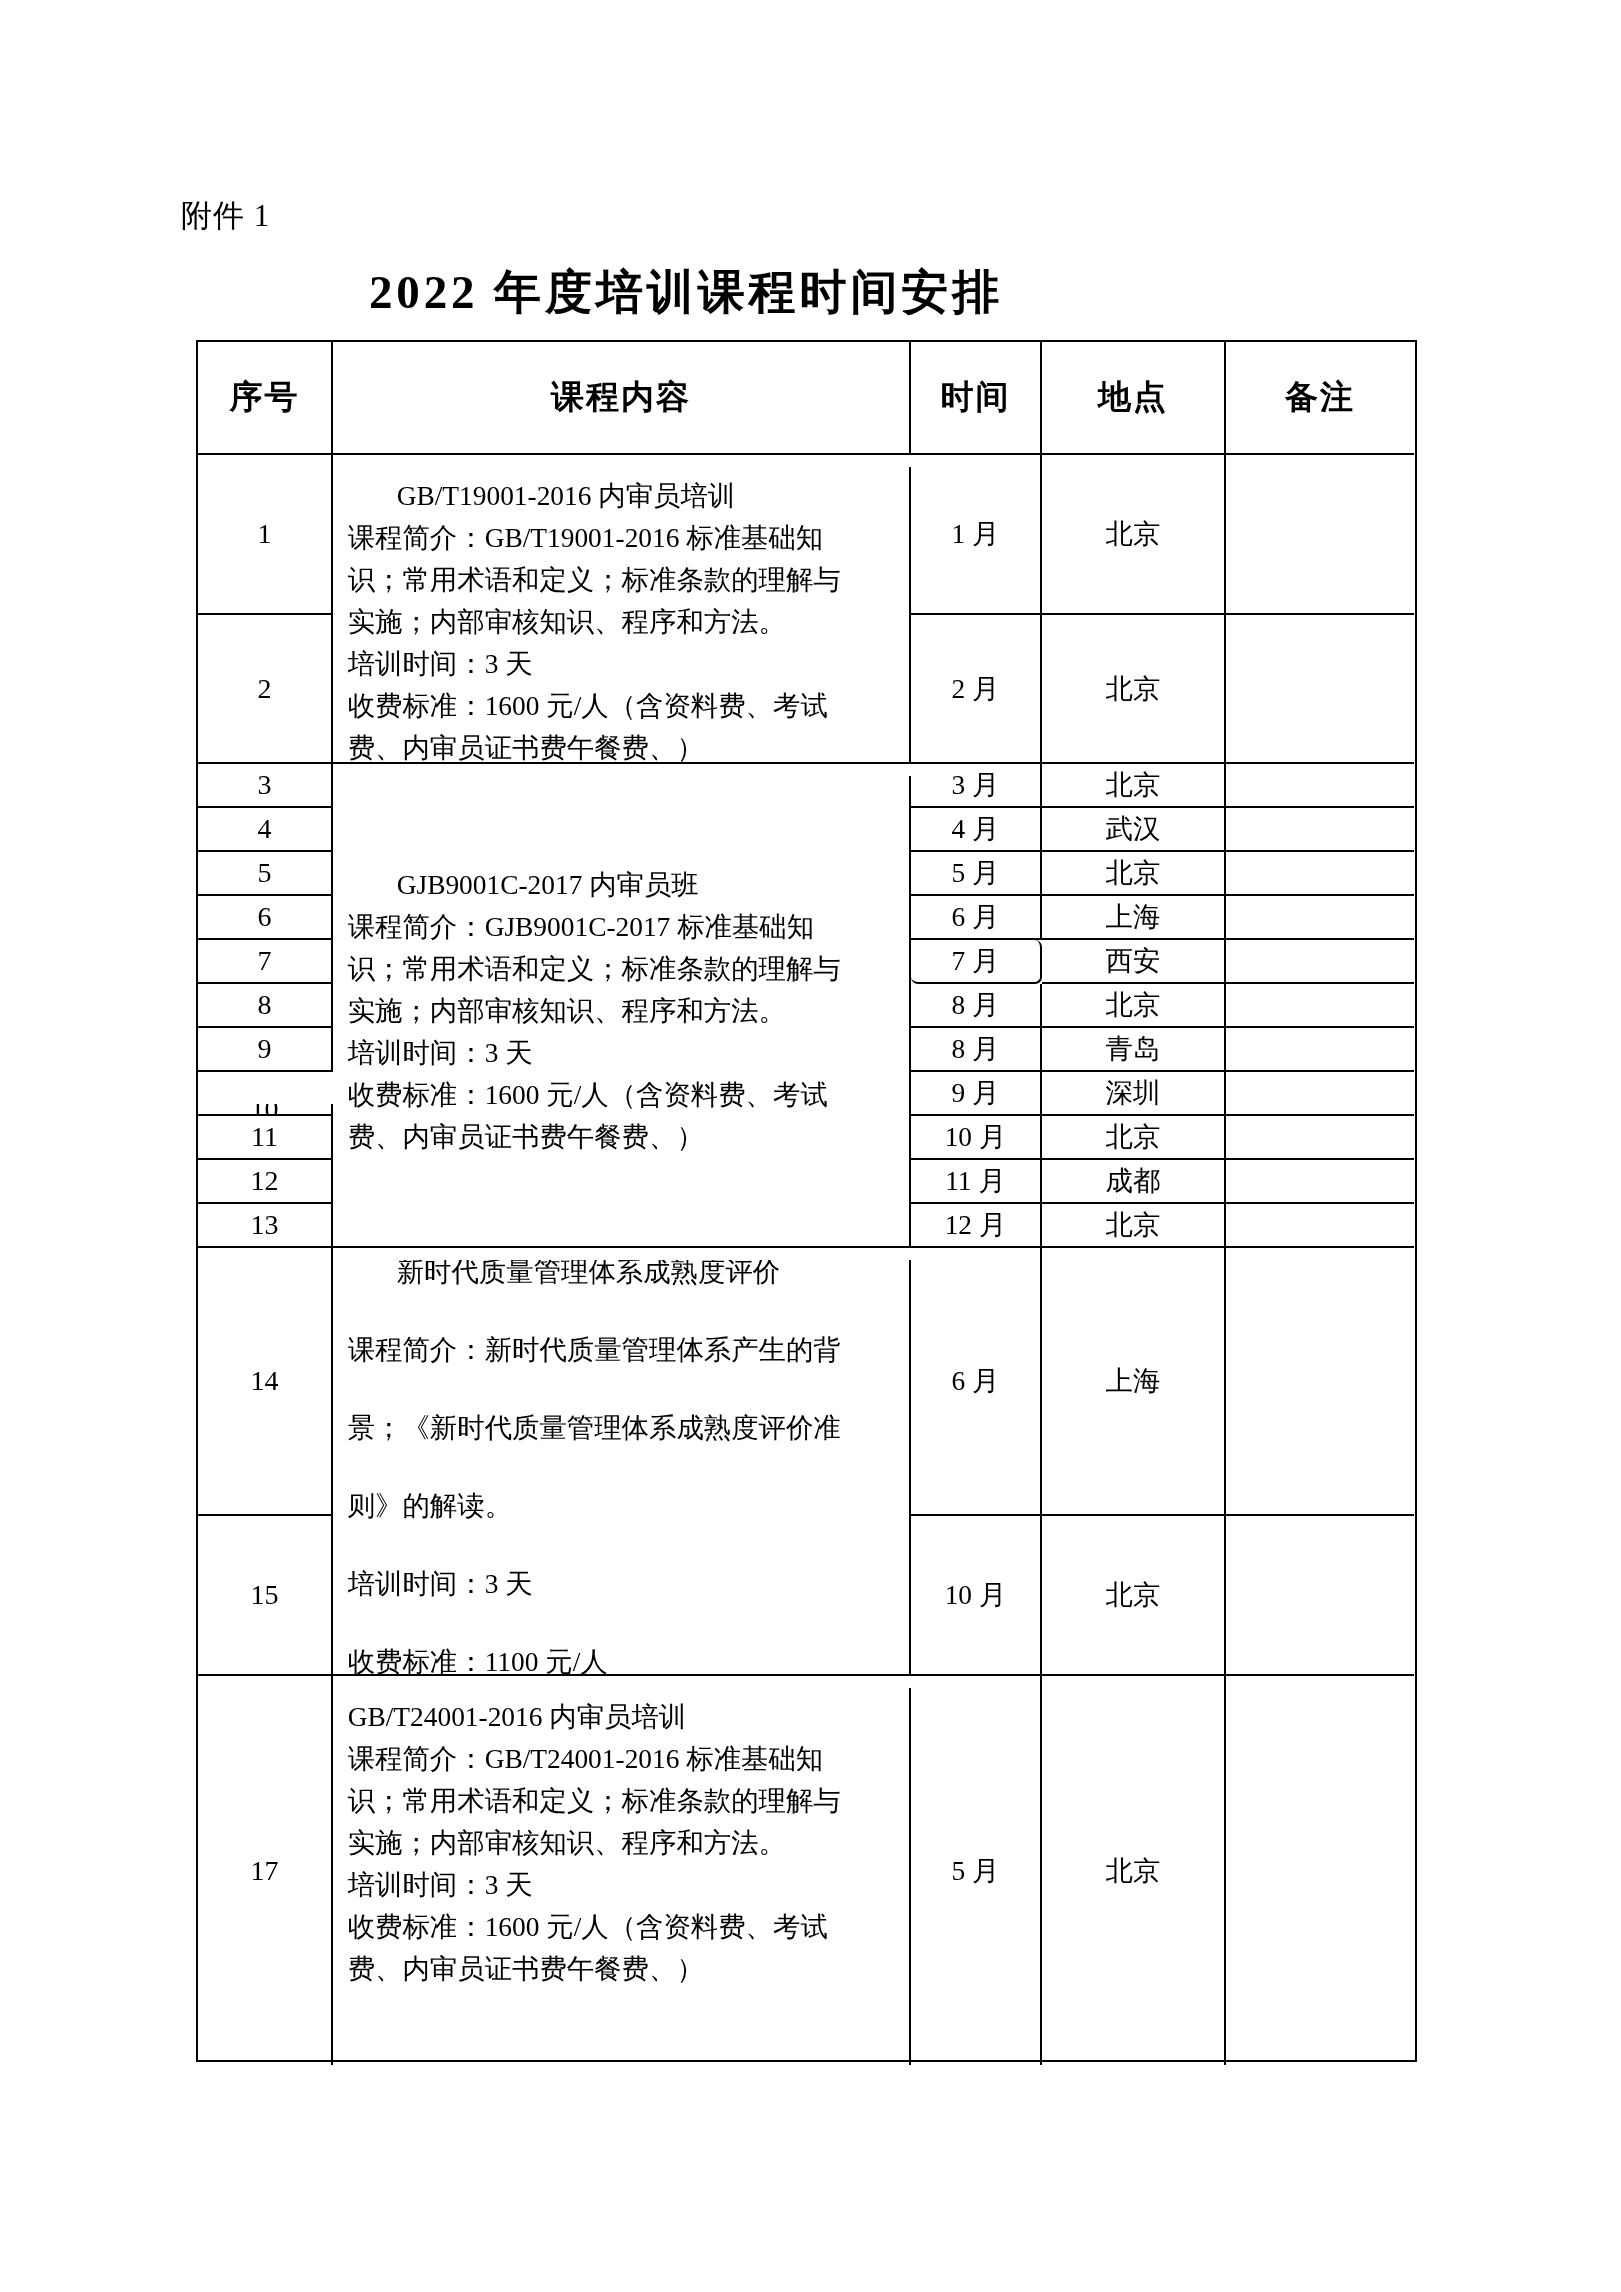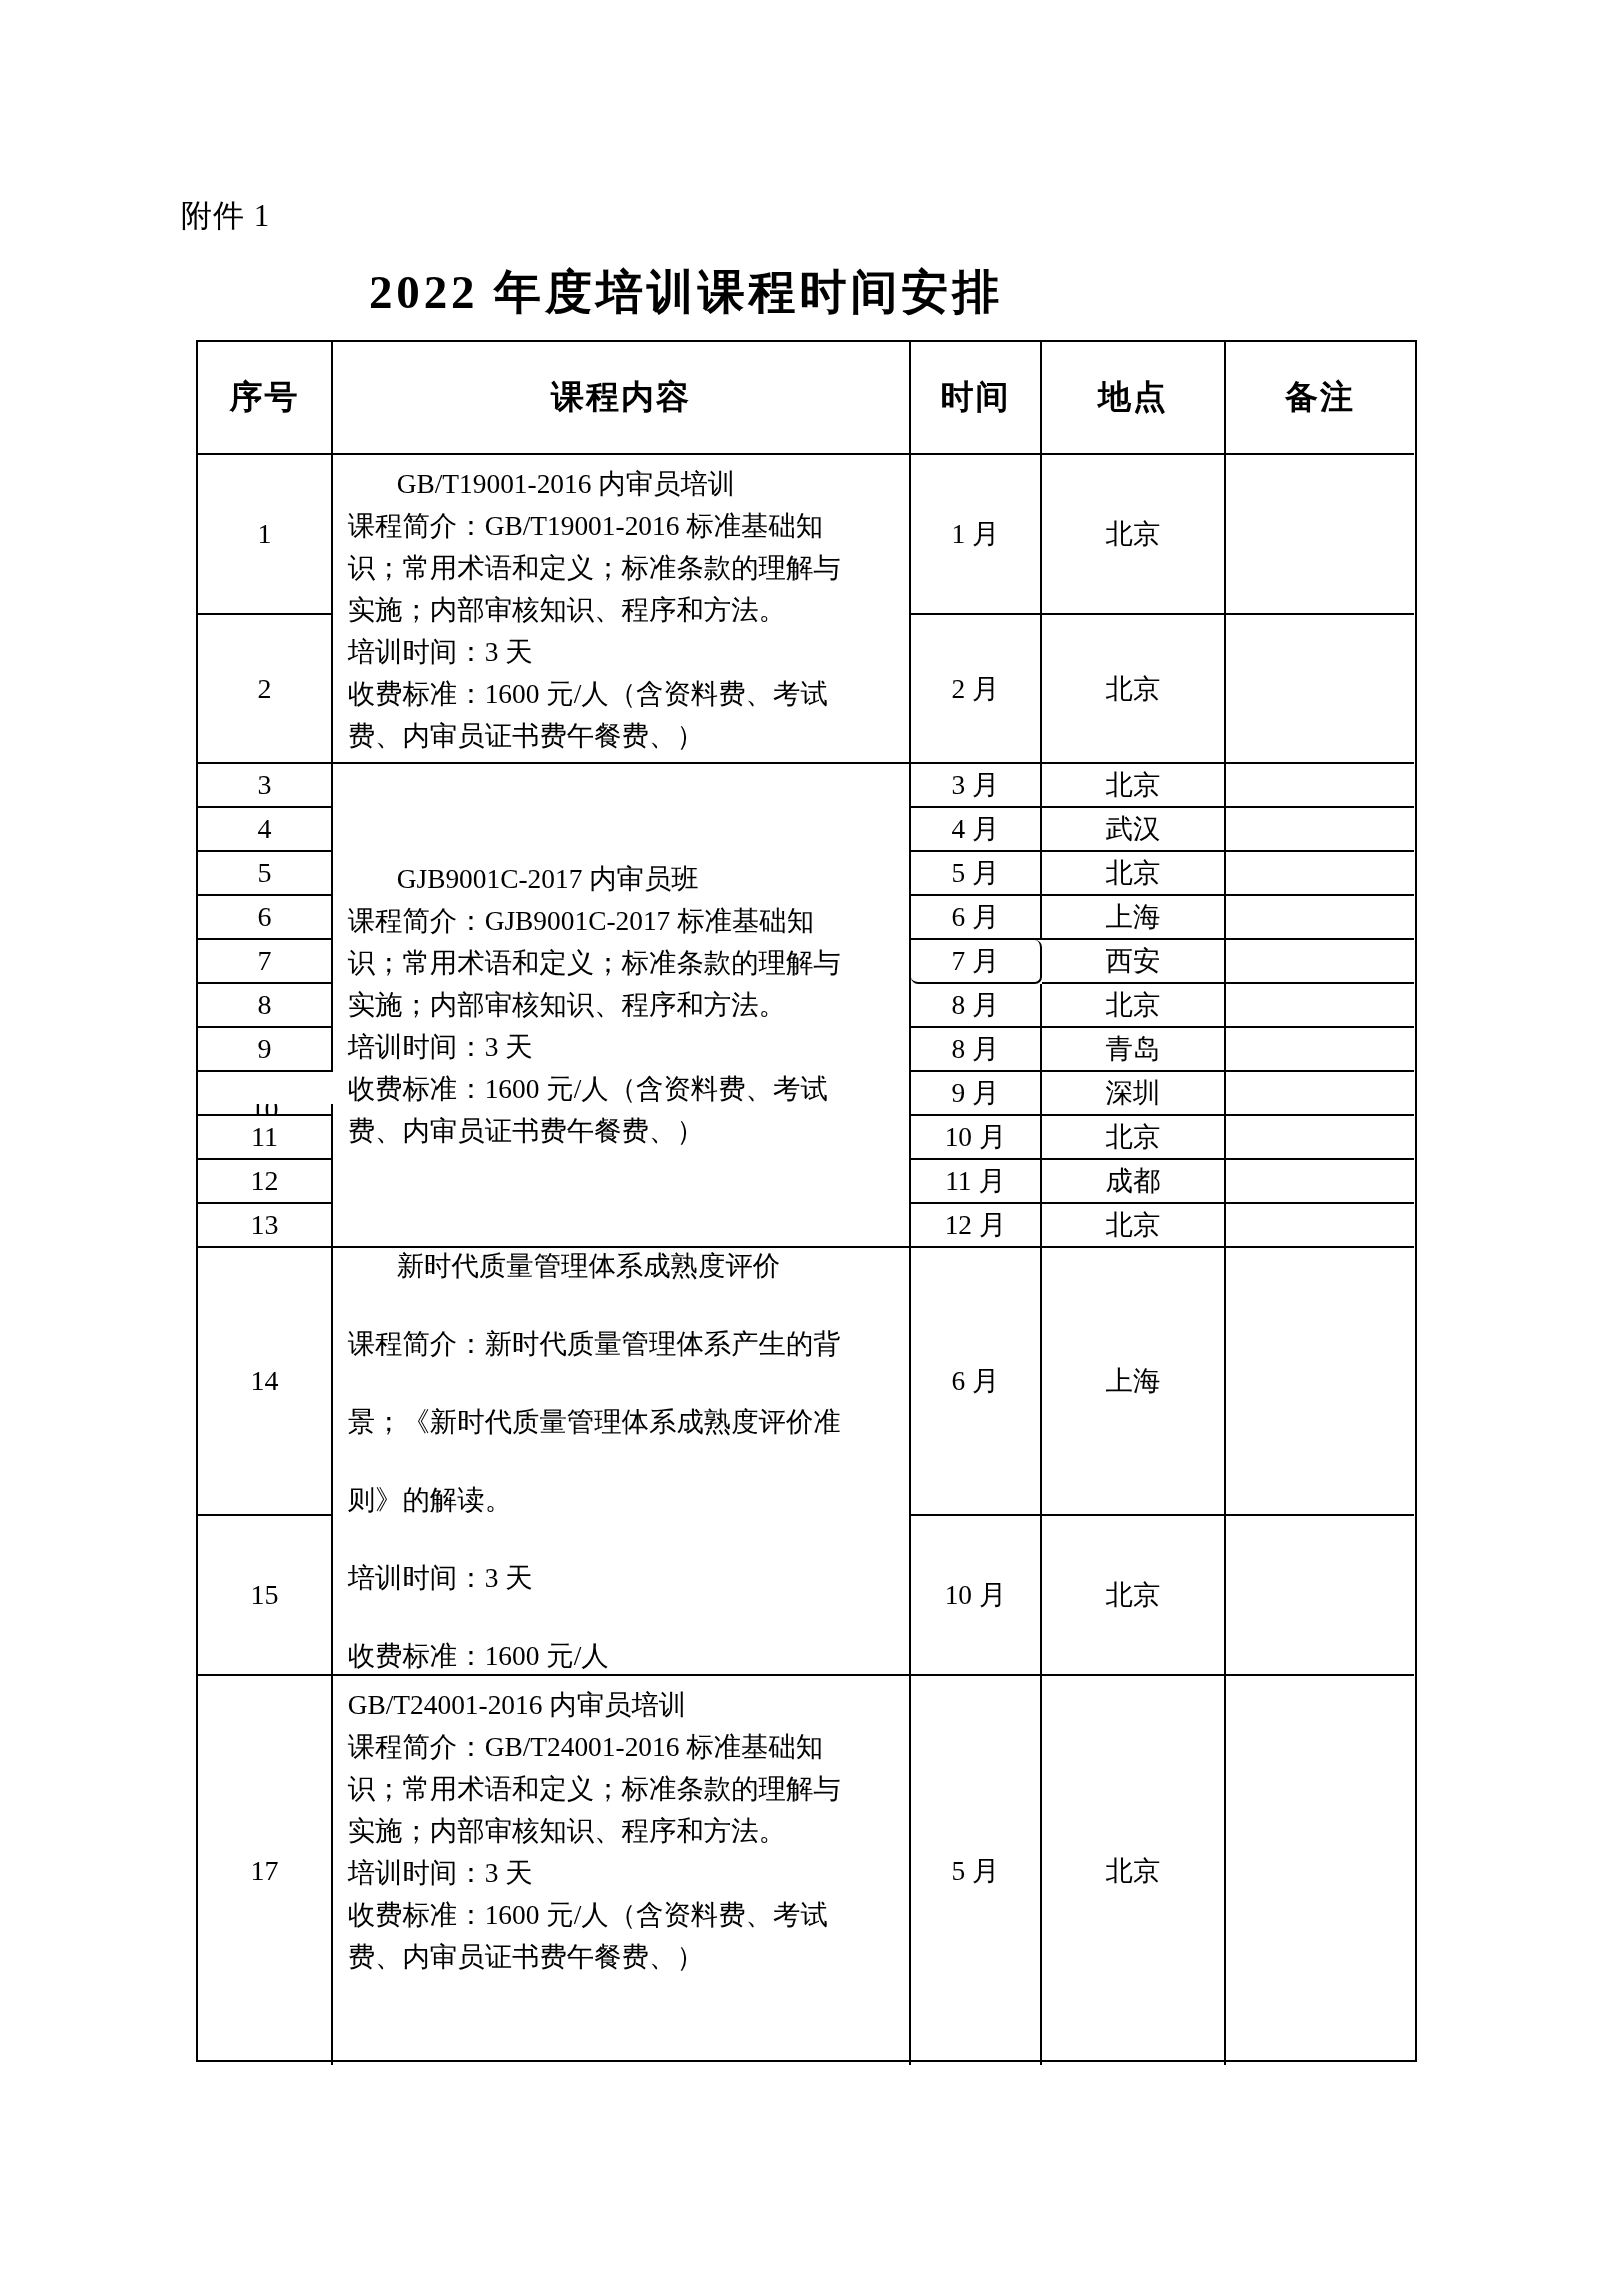--- a/index.html
+++ b/index.html
@@ -83,20 +83,21 @@
 
   .course-cell {
     display: flex;
     flex-direction: column;
     align-items: stretch;
     justify-content: flex-start;
     padding: 7.8px 13.7px 0 14.7px;
     font-size: 27.4px;
     line-height: 42px;
     text-align: left;
+    margin-top: 12px;
   }
   .course-cell.vcenter {
     justify-content: center;
     padding-top: 0;
   }
   .course-line, .course-title {
     white-space: nowrap;
   }
   .course-title.indent {
     text-indent: 49px;
@@ -185,21 +186,21 @@
     <div class="cell num-cell" style="grid-area: 14 / 1;">13</div>
     <div class="cell " style="grid-area: 14 / 3;">12 月</div>
     <div class="cell noR" style="grid-area: 14 / 4;">北京</div>
     <div class="cell noR thickL" style="grid-area: 14 / 5;"></div>
     <div class="cell course-cell vcenter" style="grid-area: 15 / 2 / span 2; gap: 36px;">
       <div class="course-title indent">新时代质量管理体系成熟度评价</div>
       <div class="course-line">课程简介：新时代质量管理体系产生的背</div>
       <div class="course-line">景；《新时代质量管理体系成熟度评价准</div>
       <div class="course-line">则》的解读。</div>
       <div class="course-line">培训时间：3 天</div>
-      <div class="course-line">收费标准：1600 元/人</div>
+      <div class="course-line">收费标准：1100 元/人</div>
     </div>
     <div class="cell num-cell" style="grid-area: 15 / 1;">14</div>
     <div class="cell " style="grid-area: 15 / 3;">6 月</div>
     <div class="cell noR" style="grid-area: 15 / 4;">上海</div>
     <div class="cell noR thickL" style="grid-area: 15 / 5;"></div>
     <div class="cell num-cell" style="grid-area: 16 / 1;">15</div>
     <div class="cell " style="grid-area: 16 / 3;">10 月</div>
     <div class="cell noR" style="grid-area: 16 / 4;">北京</div>
     <div class="cell noR thickL" style="grid-area: 16 / 5;"></div>
     <div class="cell course-cell lastR" style="grid-area: 17 / 2 / span 1;">

